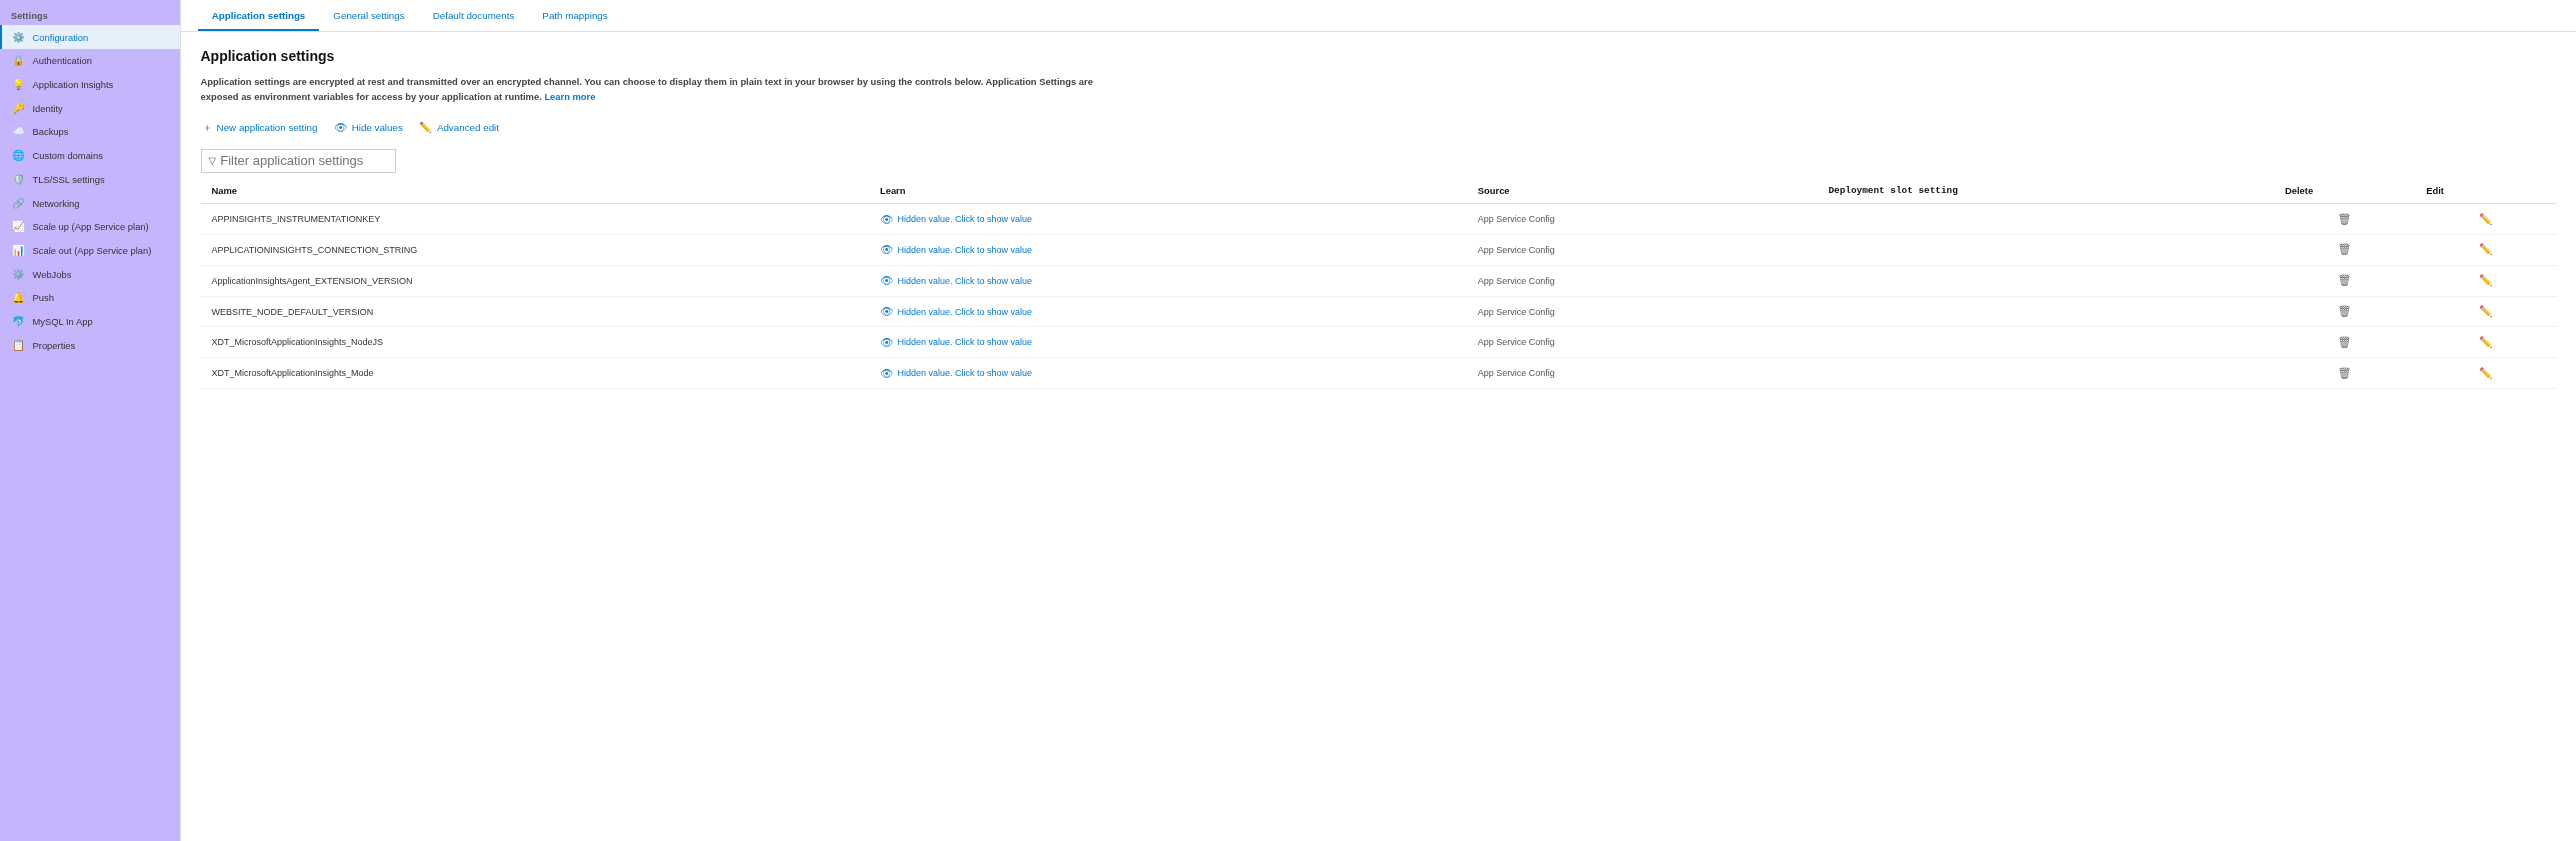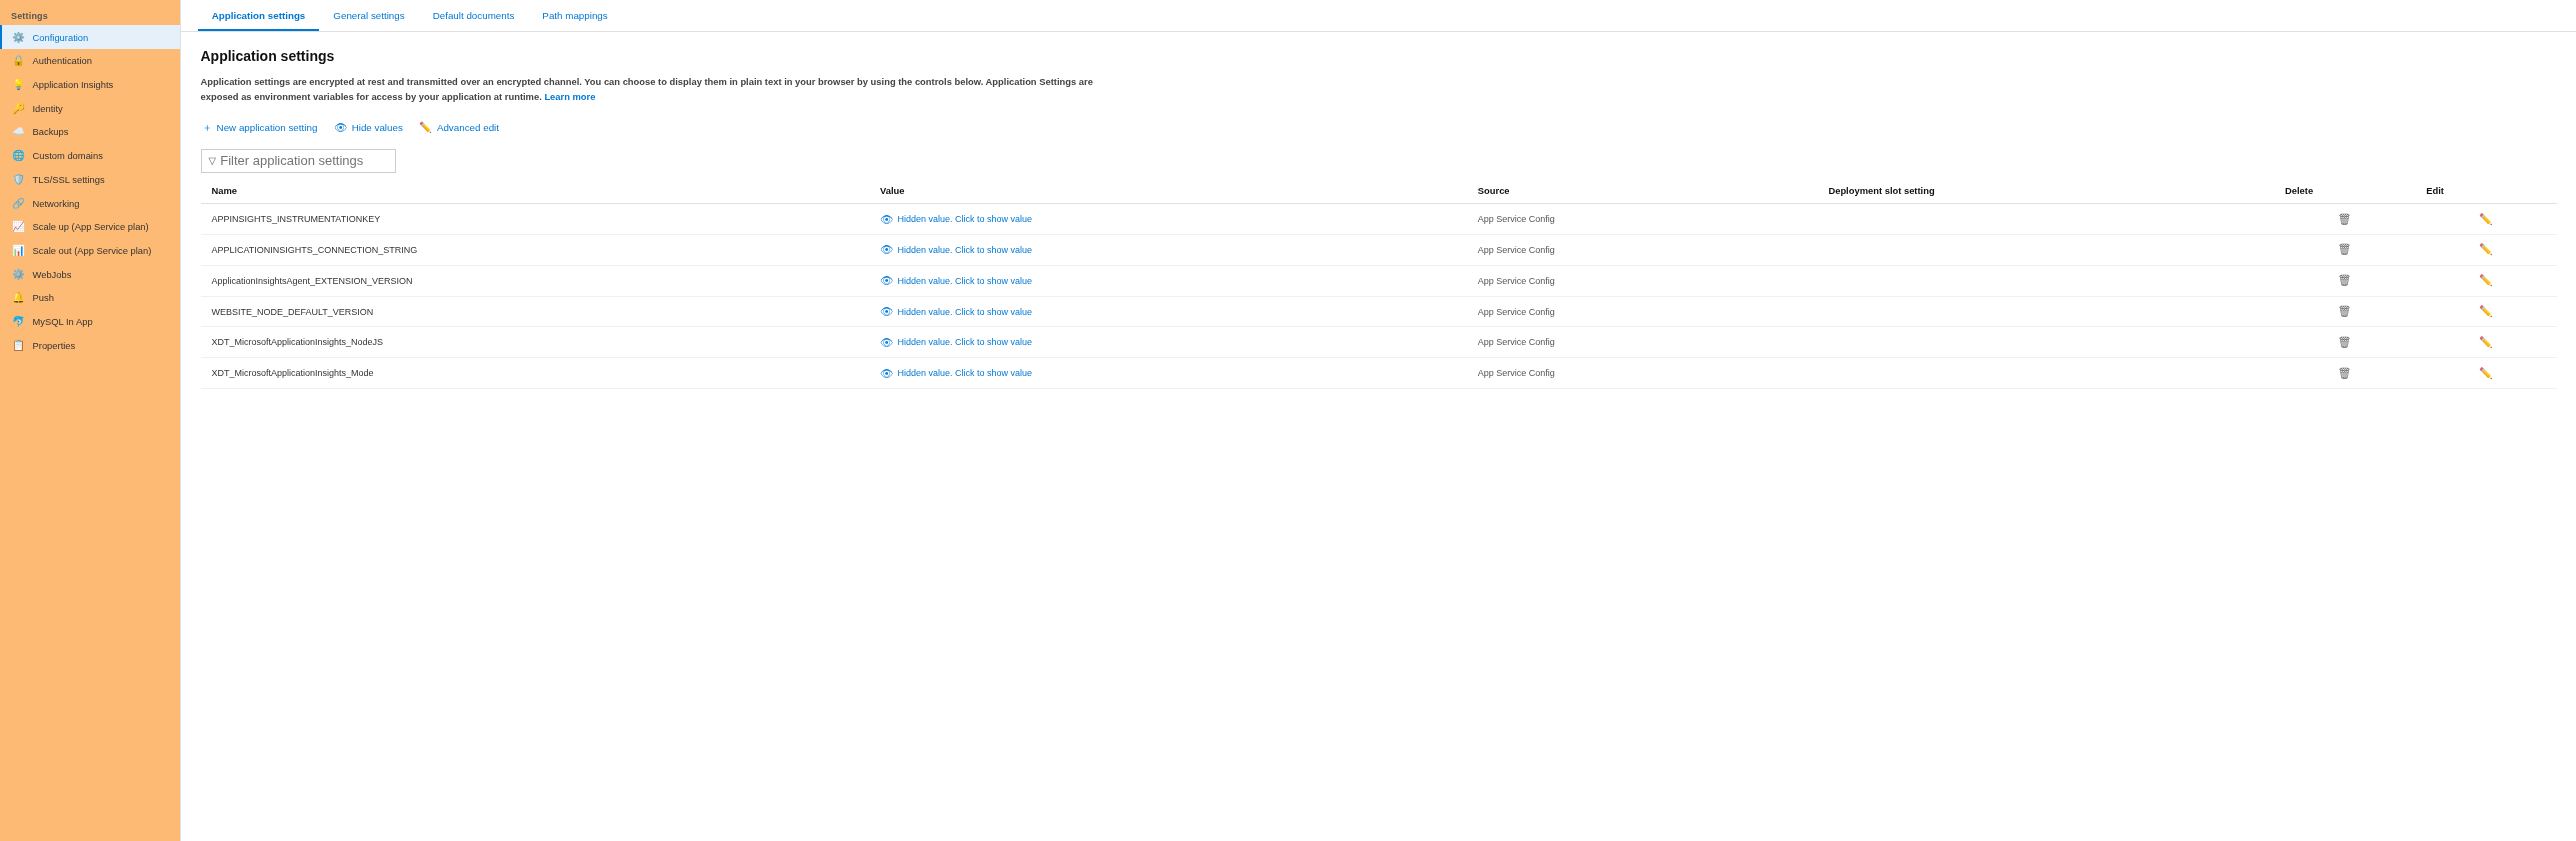--- a/index.html
+++ b/index.html
@@ -2,21 +2,21 @@
 <html style="font-size:11px"><head>
   <meta charset="utf-8">
   <style>
     * { box-sizing: border-box; margin: 0; padding: 0; }
     body { font-family: 'Segoe UI', Arial, sans-serif; font-size: 9.8px; color: #333; display: flex; height: 100vh; overflow: hidden; background: #fff; }
 
     
     .sidebar {
       width: 181px;
       min-width: 181px;
-      background: #fdba74;
+      background: #c4b5fd;
       border-right: 0.7px solid #e0e0e0;
       overflow-y: auto;
       padding-top: 5.6px;
     }
     .sidebar-title {
       font-size: 9px;
       font-weight: 600;
       color: #555;
       padding: 5.6px 11px 4.2px 11px;
       letter-spacing: 0.02em;
@@ -170,21 +170,21 @@
       background: none;
       border: none;
       cursor: pointer;
       color: #666;
       font-size: 11px;
       padding: 1.4px 4.2px;
     }
     .col-name { width: 265px; }
     .col-value { width: 237px; }
     .col-source { width: 139px; margin-top: 10px; }
-    .col-deploy { width: 181px; }
+    .col-deploy { width: 181px; font-family: Liberation Mono, monospace; }
     .col-delete { width: 56px; text-align: center; }
     .col-edit { width: 56px; text-align: center; }
 
     
     ::-webkit-scrollbar { width: 5.6px; }
     ::-webkit-scrollbar-track { background: #f1f1f1; }
     ::-webkit-scrollbar-thumb { background: #ccc; border-radius: 2.8px; }
   </style>
 </head>
 <body>
@@ -280,21 +280,21 @@
 
     <div class="filter-container">
       <span class="filter-icon">▽</span>
       <input type="text" placeholder="Filter application settings" style="">
     </div>
 
     <table class="settings-table">
       <thead>
         <tr>
           <th class="col-name">Name</th>
-          <th class="col-value">Value</th>
+          <th class="col-value">Learn</th>
           <th class="col-source">Source</th>
           <th class="col-deploy">Deployment slot setting</th>
           <th class="col-delete">Delete</th>
           <th class="col-edit">Edit</th>
         </tr>
       </thead>
       <tbody id="table-body">
           <tr>
       <td class="col-name">APPINSIGHTS_INSTRUMENTATIONKEY</td>
       <td class="col-value">

